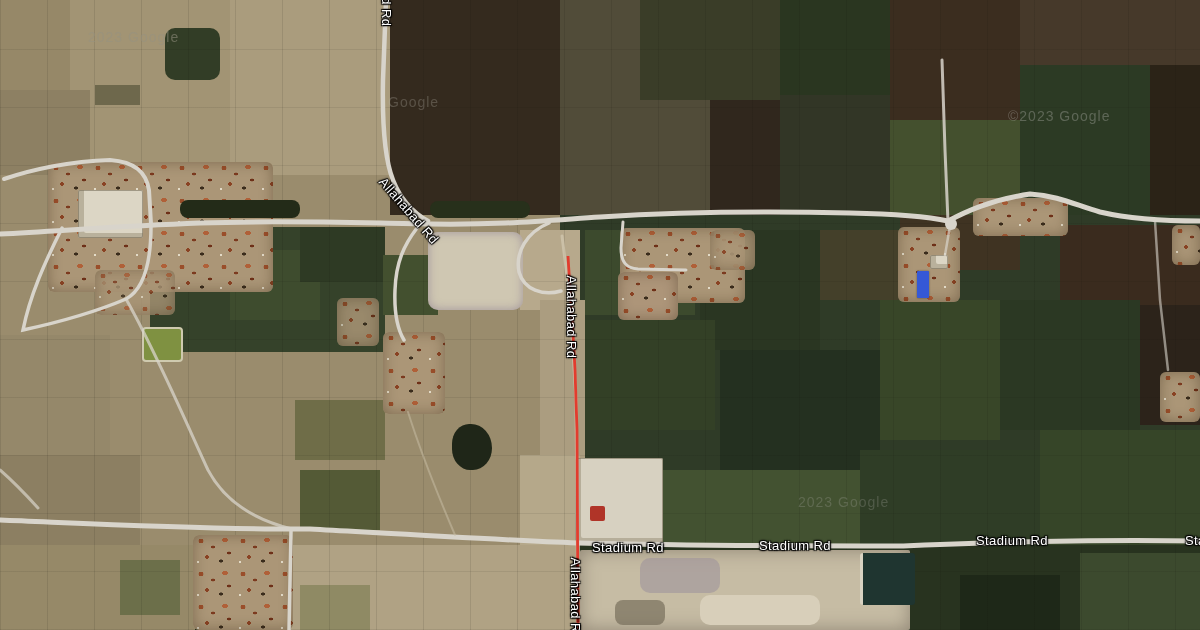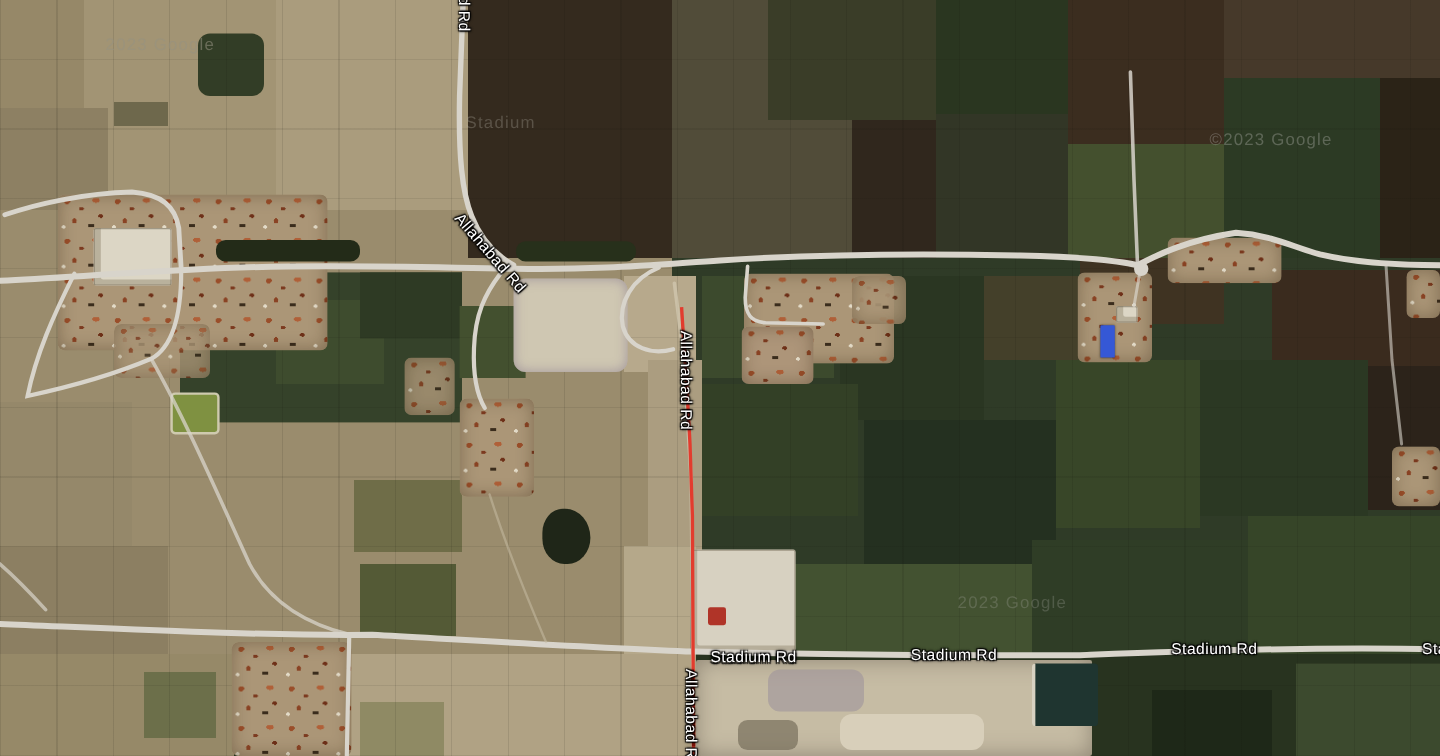--- a/index.html
+++ b/index.html
@@ -155,17 +155,17 @@
   <span class="lbl" style="left:345px;top:-22px;transform:rotate(90deg)">Allahabad Rd</span>
   <span class="lbl" style="left:367px;top:204px;transform:rotate(49deg)">Allahabad Rd</span>
   <span class="lbl" style="left:530px;top:310px;transform:rotate(90deg)">Allahabad Rd</span>
   <span class="lbl" style="left:534px;top:592px;transform:rotate(90deg)">Allahabad Rd</span>
   <span class="lbl" style="left:592px;top:541px">Stadium Rd</span>
   <span class="lbl" style="left:759px;top:539px">Stadium Rd</span>
   <span class="lbl" style="left:976px;top:534px">Stadium Rd</span>
   <span class="lbl" style="left:1185px;top:534px">Stadium Rd</span>
 
   <span class="wm" style="left:88px;top:29px;color:rgba(150,145,130,.55)">2023 Google</span>
-  <span class="wm" style="left:388px;top:94px;color:rgba(180,175,165,.30)">Stadium</span>
+  <span class="wm" style="left:388px;top:94px;color:rgba(180,175,165,.30)">Google</span>
   <span class="wm" style="left:1008px;top:108px;color:rgba(185,185,180,.35)">©2023 Google</span>
   <span class="wm" style="left:798px;top:494px;color:rgba(170,170,160,.28)">2023 Google</span>
 
 </div>
 
 </body></html>

